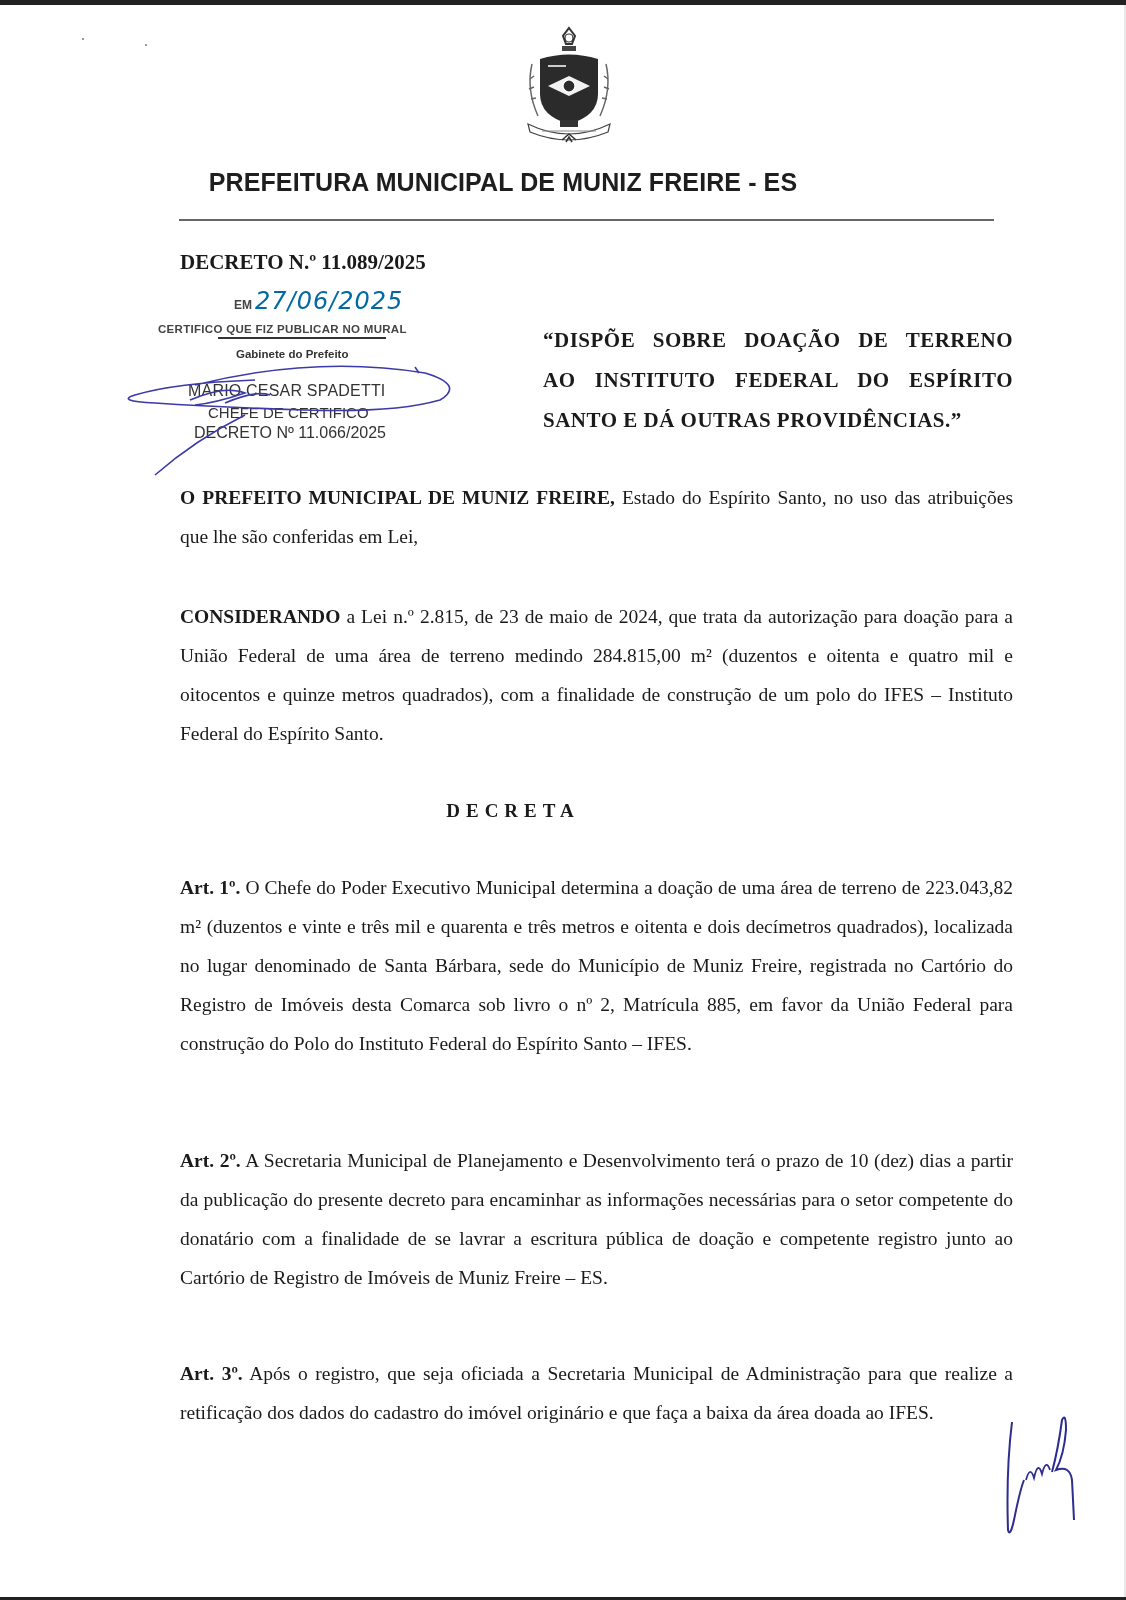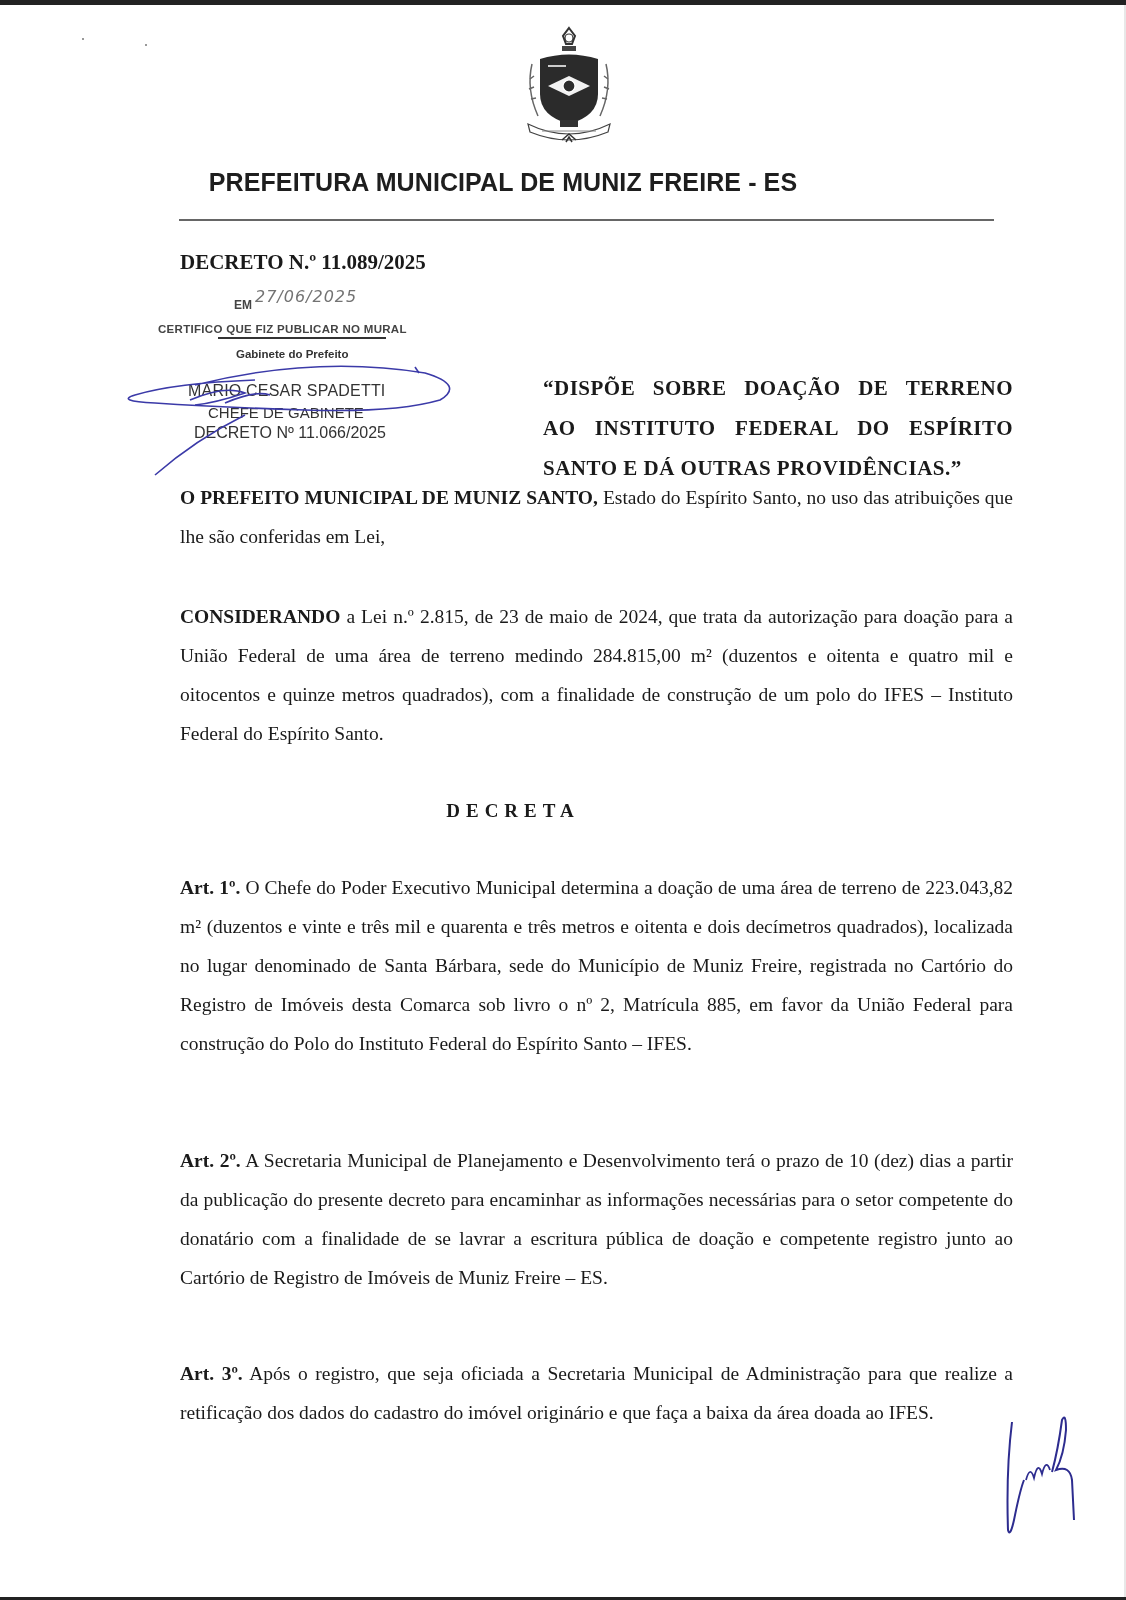--- a/index.html
+++ b/index.html
@@ -24,33 +24,33 @@
     .decree-number {
       position: absolute; left: 180px; top: 250px; font-weight: bold; font-size: 21px; color: #1a1a1a;
     }
 
     .stamp { position: absolute; left: 150px; top: 270px; width: 360px; height: 190px;
       font-family: "Liberation Sans", sans-serif; color: #333; }
     .stamp-cert { position: absolute; left: 8px; top: 5px; font-size: 11.5px; font-weight: bold; letter-spacing: 0.3px; color: #444; margin-top: 48px; }
     .stamp-em { position: absolute; left: 84px; top: 28px; font-size: 12px; font-weight: bold; color: #444; }
     .stamp-date {
       position: absolute; left: 105px; top: 17px; font-family: "DejaVu Sans", sans-serif;
-      font-size: 16px; color: #737373; font-style: italic; letter-spacing: 1px; text-align: right;
+      font-size: 24px; color: #0369a1; font-style: italic; letter-spacing: 1px; text-align: right;
     }
     .stamp-rule { position: absolute; left: 68px; top: 67px; width: 168px; height: 1.5px; background: #333; }
     .stamp-office { position: absolute; left: 86px; top: 78px; font-size: 11.5px; font-weight: bold; color: #333; }
     .stamp-name { position: absolute; left: 38px; top: 112px; font-size: 16px; color: #333; letter-spacing: 0.2px; }
     .stamp-role { position: absolute; left: 58px; top: 134px; font-size: 15px; color: #333; }
     .stamp-decree { position: absolute; left: 44px; top: 154px; font-size: 16px; color: #333; }
     .stamp-scribble { position: absolute; left: -55px; top: 85px; width: 420px; height: 130px; pointer-events: none; }
 
     .ementa {
       position: absolute; left: 543px; top: 320px; width: 470px;
       font-weight: bold; font-size: 21px; line-height: 40px; text-align: justify;
-      letter-spacing: 0.5px; color: #1a1a1a; margin-top: 48px;
+      letter-spacing: 0.5px; color: #1a1a1a;
     }
     .ementa .last { text-align-last: left; }
 
     .para {
       position: absolute; left: 180px; width: 833px; font-size: 19.5px; line-height: 39px;
       text-align: justify; color: #1a1a1a;
     }
     .para b { font-weight: bold; }
 
     .p-prefeito { top: 478px; }
@@ -97,38 +97,38 @@
 
 <div class="decree-number">DECRETO N.º 11.089/2025</div>
 
 <div class="stamp">
   <div class="stamp-cert">CERTIFICO QUE FIZ PUBLICAR NO MURAL</div>
   <div class="stamp-em">EM</div>
   <div class="stamp-date">27/06/2025</div>
   <div class="stamp-rule"></div>
   <div class="stamp-office">Gabinete do Prefeito</div>
   <div class="stamp-name">MARIO CESAR SPADETTI</div>
-  <div class="stamp-role">CHEFE DE GABINETE</div>
+  <div class="stamp-role">CHEFE DE CERTIFICO</div>
   <div class="stamp-decree">DECRETO Nº 11.066/2025</div>
   <svg class="stamp-scribble" viewBox="0 0 420 130">
     <path d="M100,30 Q220,0 330,18 Q370,30 345,45 Q300,58 210,55 Q120,52 60,48 Q20,46 40,40 Q80,28 160,25" fill="none" stroke="#3b3aa8" stroke-width="1.6"></path>
     <path d="M95,45 Q130,30 150,38 Q120,48 100,50 M130,48 Q160,35 175,40" fill="none" stroke="#3b3aa8" stroke-width="1.6"></path>
     <path d="M320,12 l4,6" stroke="#3b3aa8" stroke-width="1.6"></path>
     <path d="M150,60 Q100,85 60,120" fill="none" stroke="#3b3aa8" stroke-width="1.6"></path>
   </svg>
 </div>
 
 <div class="ementa">
   <div style="text-align-last: justify;">“DISPÕE SOBRE DOAÇÃO DE TERRENO</div>
   <div style="text-align-last: justify;">AO INSTITUTO FEDERAL DO ESPÍRITO</div>
   <div class="last">SANTO E DÁ OUTRAS PROVIDÊNCIAS.”</div>
 </div>
 
 <div class="para p-prefeito">
-  <b>O PREFEITO MUNICIPAL DE MUNIZ SANTO,</b><span> Estado do Espírito Santo, no uso das atribuições que lhe são conferidas em Lei,</span>
+  <b>O PREFEITO MUNICIPAL DE MUNIZ FREIRE,</b><span> Estado do Espírito Santo, no uso das atribuições que lhe são conferidas em Lei,</span>
 </div>
 
 <div class="para p-considerando">
   <b>CONSIDERANDO</b><span> a Lei n.º 2.815, de 23 de maio de 2024, que trata da autorização para doação para a União Federal de uma área de terreno medindo 284.815,00 m² (duzentos e oitenta e quatro mil e oitocentos e quinze metros quadrados), com a finalidade de construção de um polo do IFES – Instituto Federal do Espírito Santo.</span>
 </div>
 
 <div class="decreta-heading">DECRETA</div>
 
 <div class="para p-art1">
   <b>Art. 1º.</b><span> O Chefe do Poder Executivo Municipal determina a doação de uma área de terreno de 223.043,82 m² (duzentos e vinte e três mil e quarenta e três metros e oitenta e dois decímetros quadrados), localizada no lugar denominado de Santa Bárbara, sede do Município de Muniz Freire, registrada no Cartório do Registro de Imóveis desta Comarca sob livro o nº 2, Matrícula 885, em favor da União Federal para construção do Polo do Instituto Federal do Espírito Santo – IFES.</span>

